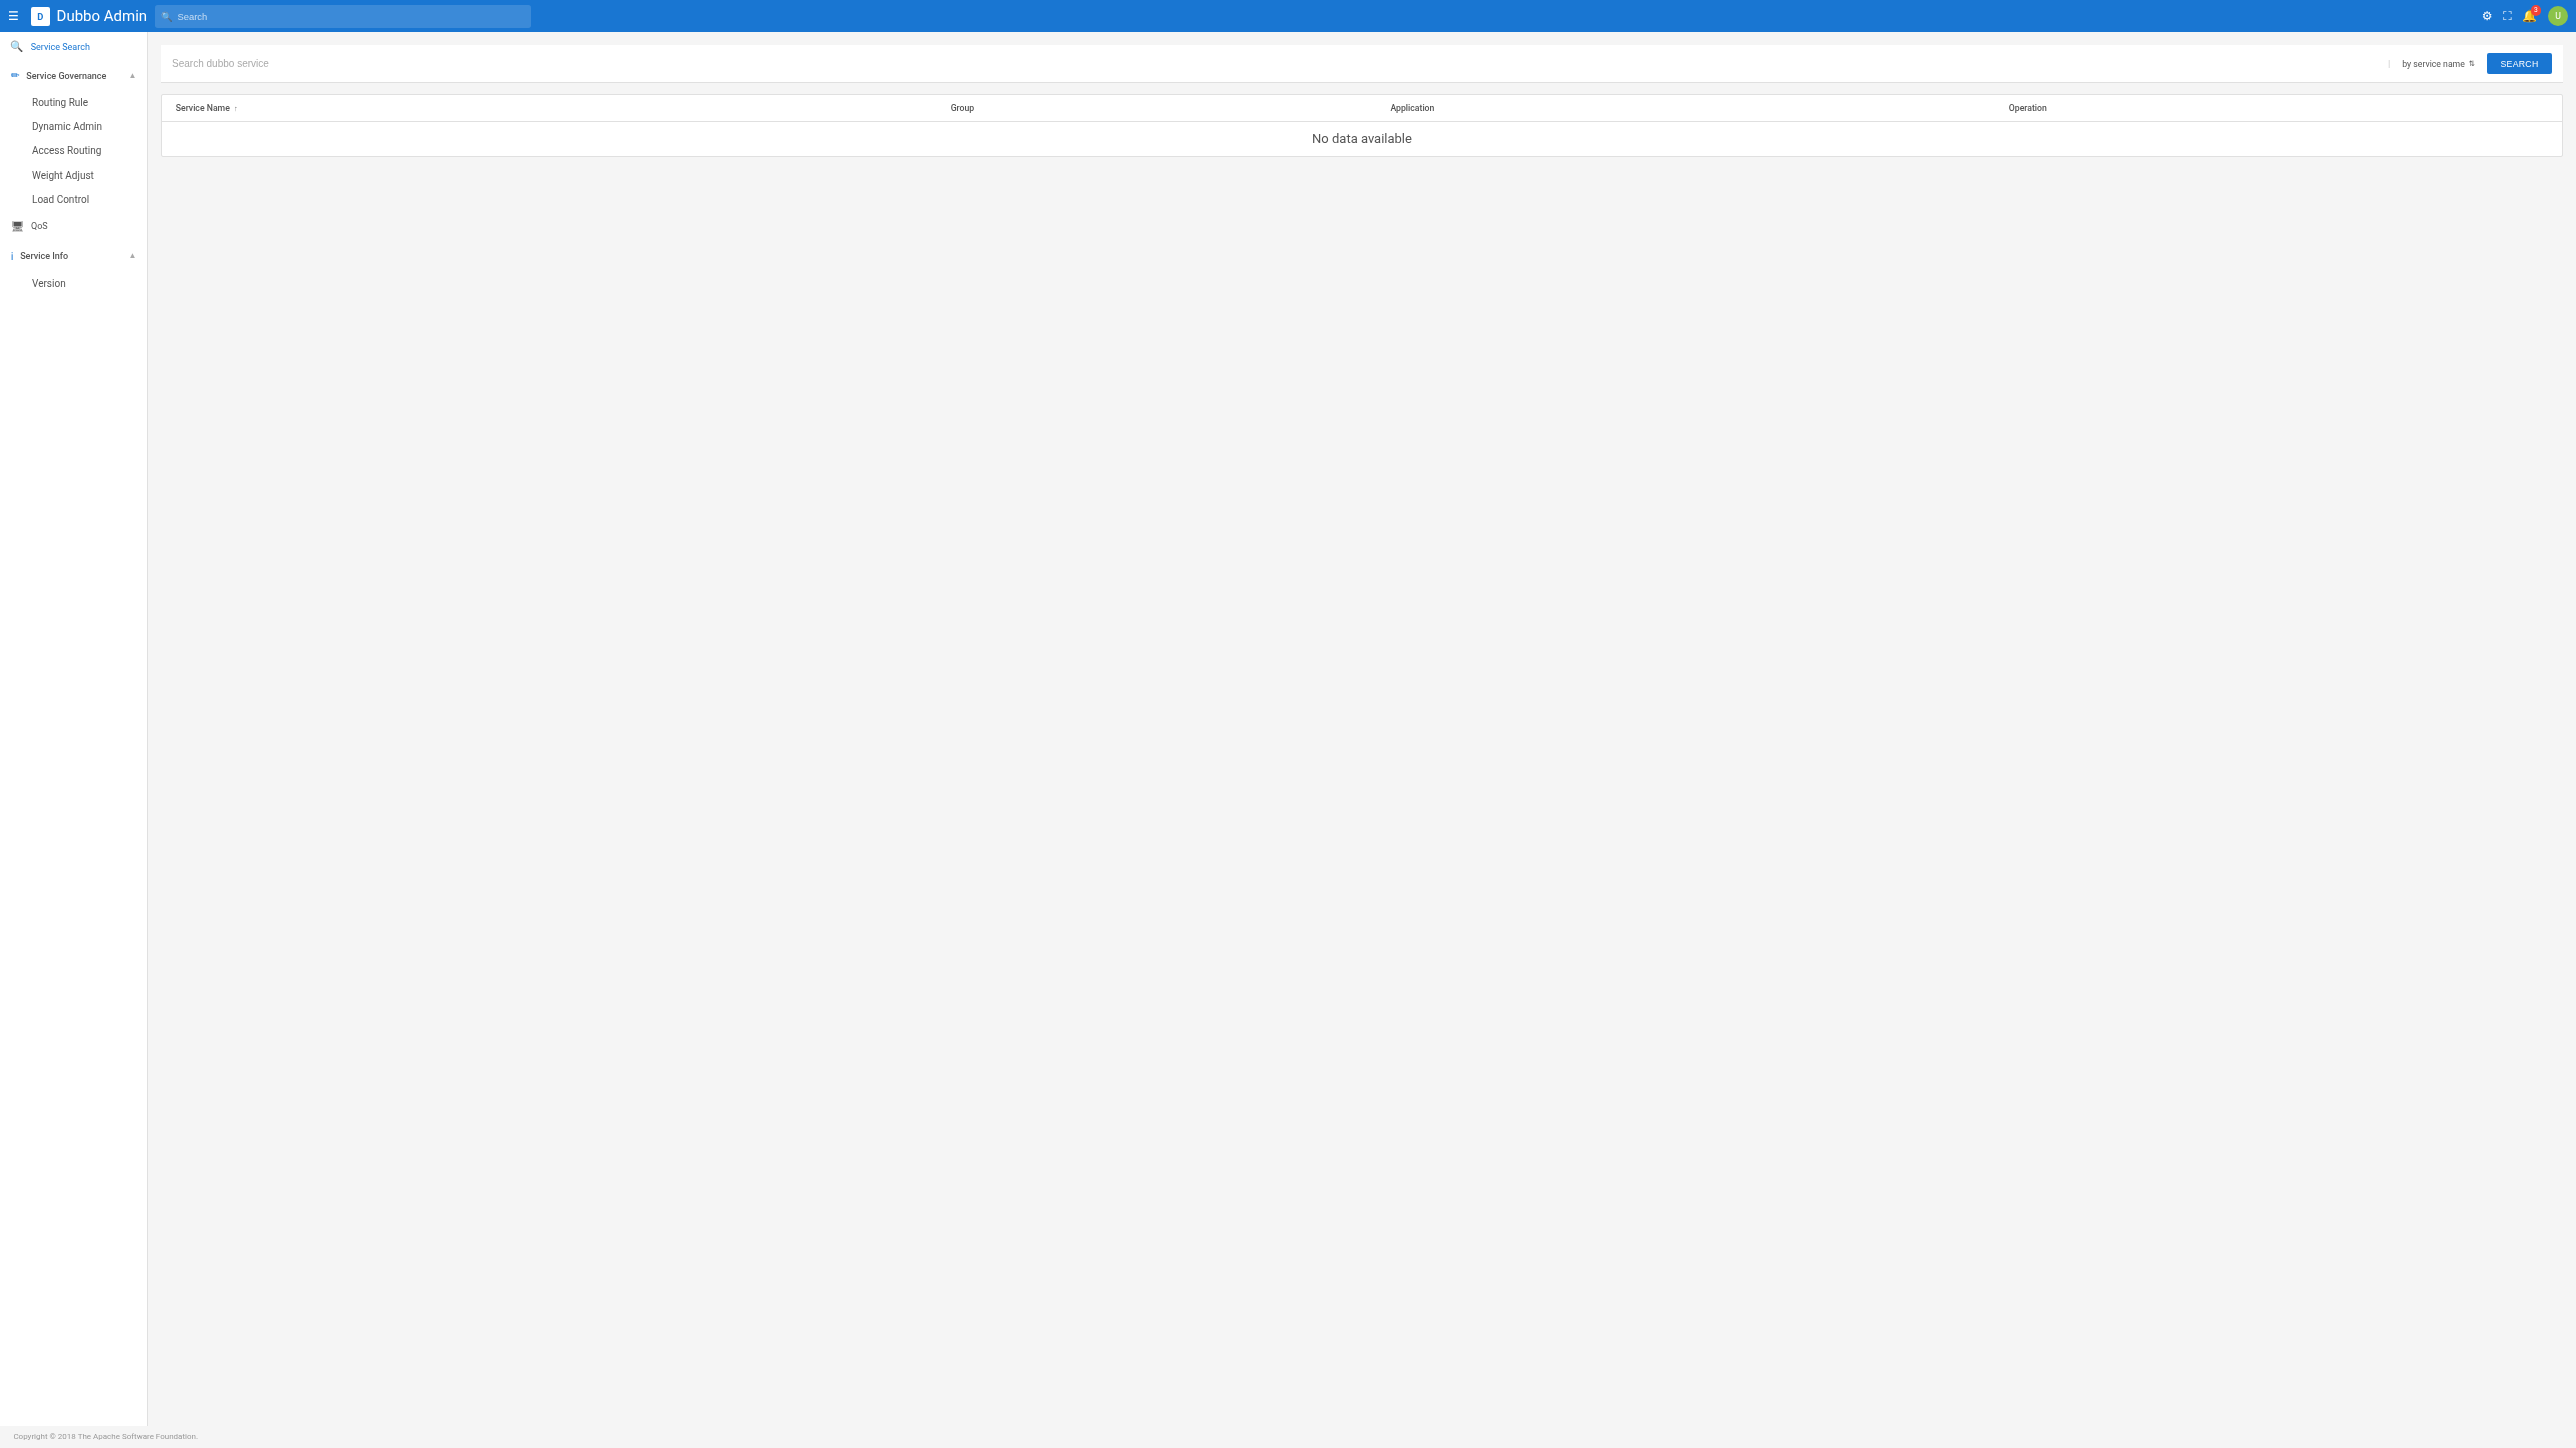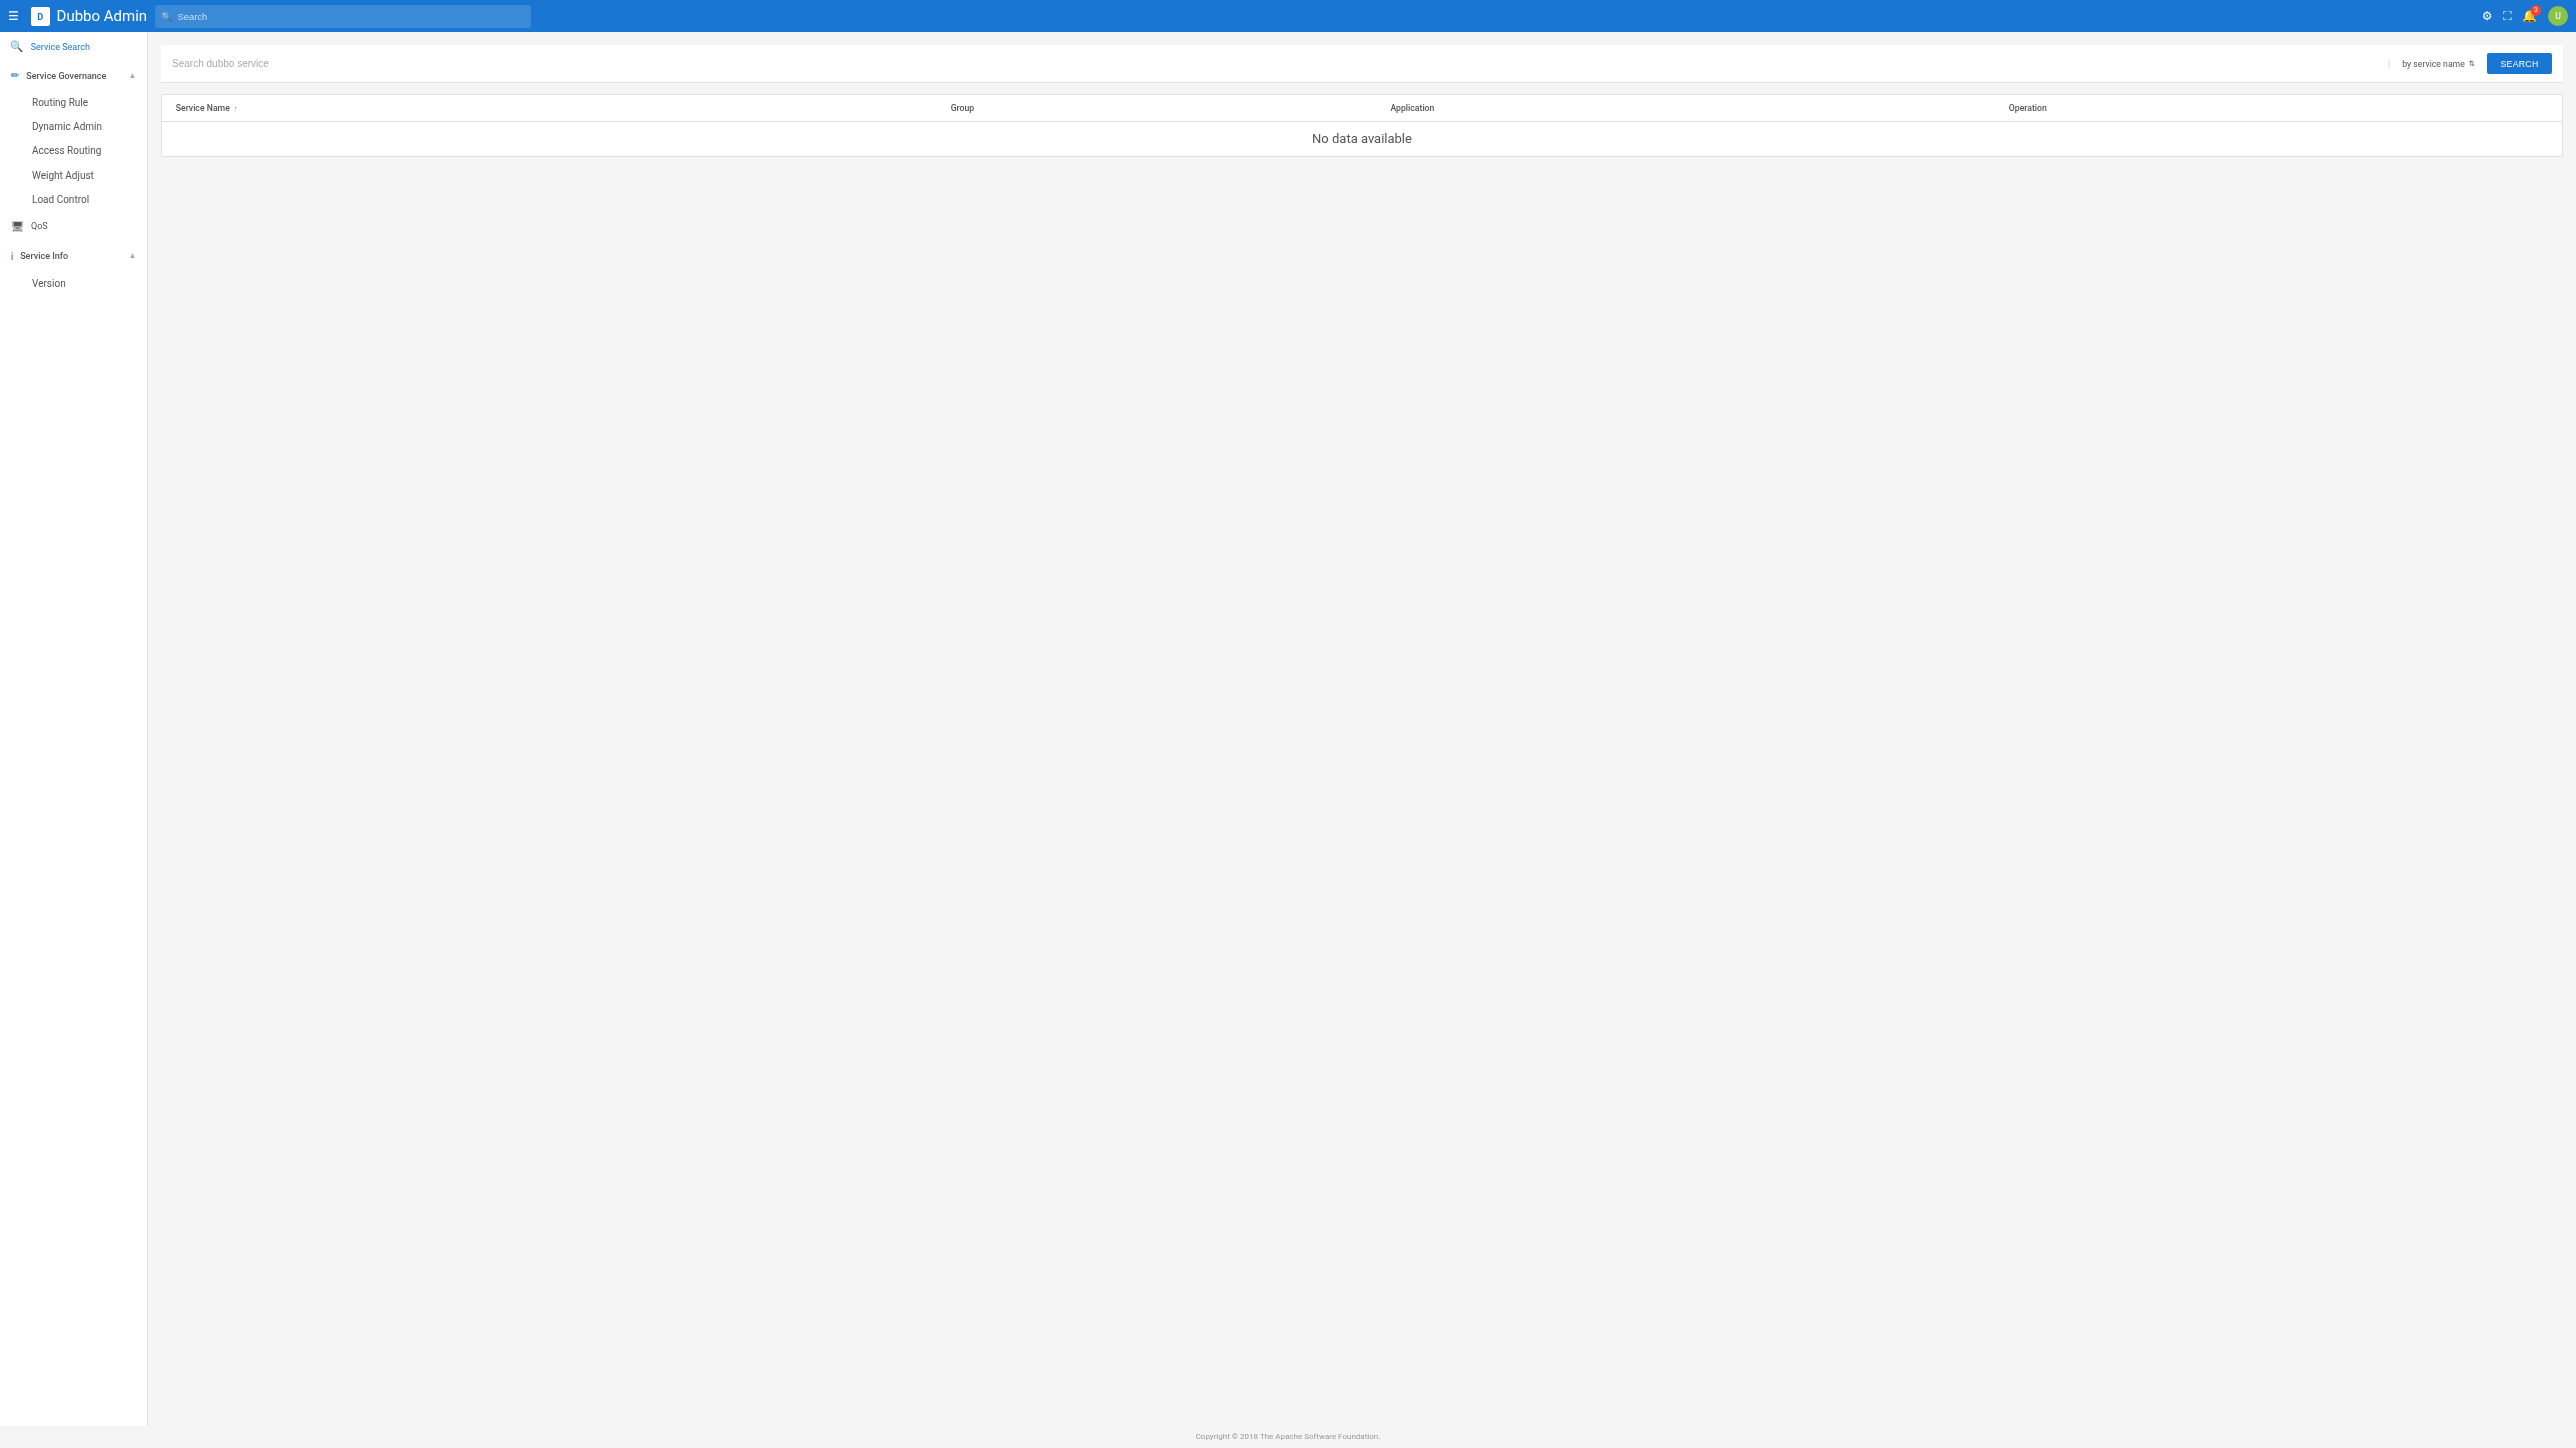--- a/index.html
+++ b/index.html
@@ -214,21 +214,21 @@
     .no-data {
       text-align: center;
       padding: 20px;
       color: #999;
       font-size: 8.7px;
     }
     .sort-icon { font-size: 7.4px; margin-left: 2px; color: #888; }
 
     
     .footer {
-      text-align: center;
+      text-align: left;
       padding: 6.7px 13.4px;
       font-size: 8px;
       color: #999;
       background: #f5f5f5;
     }
 
     .expand-icon { font-size: 8px; }
   </style>
 </head>
 <body>

